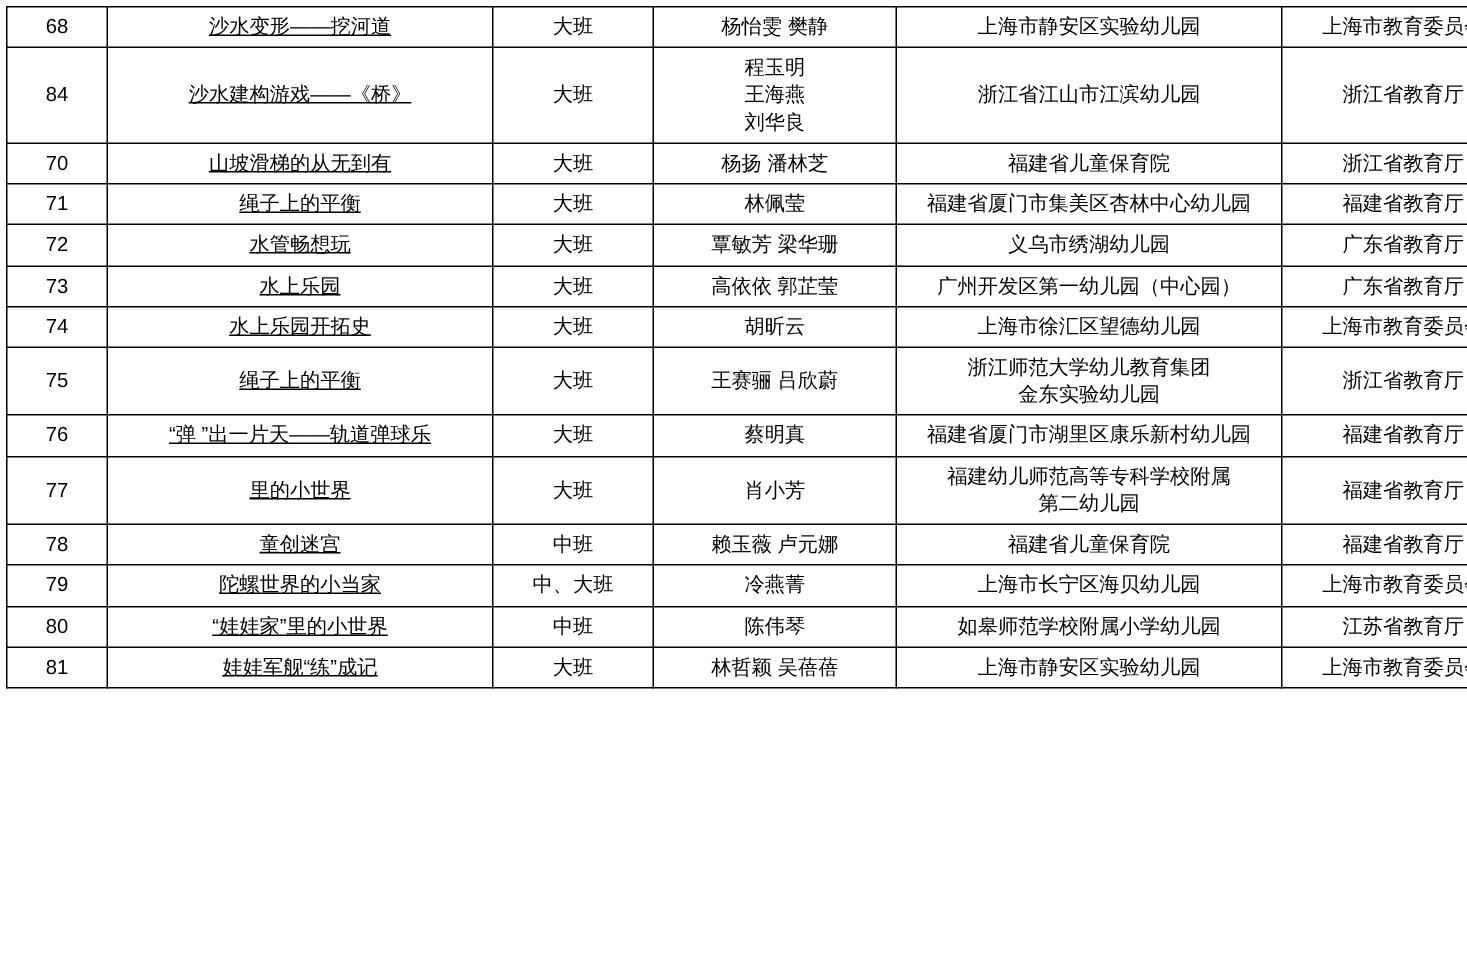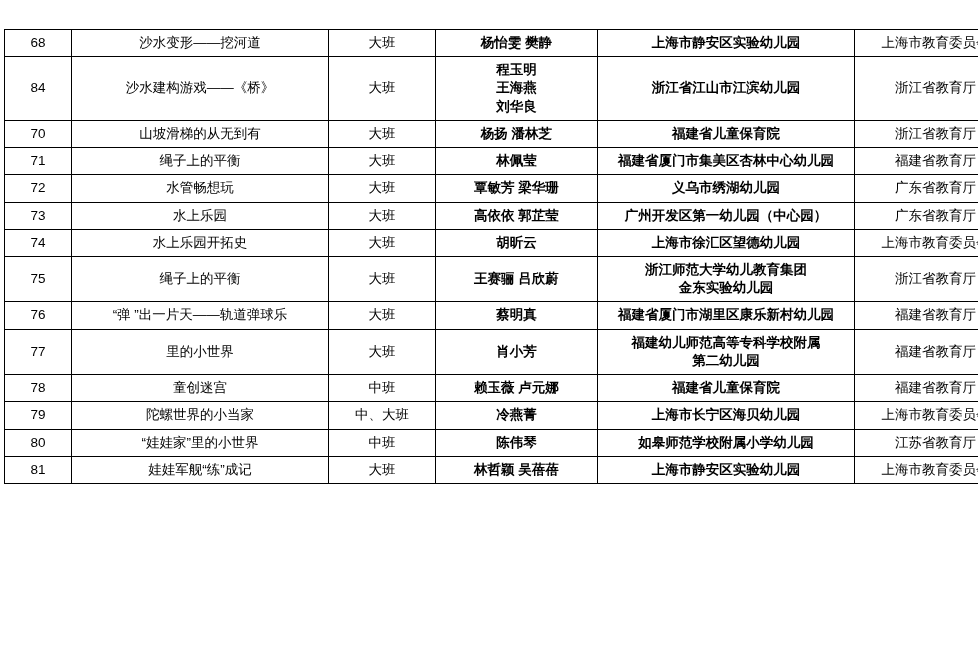--- a/index.html
+++ b/index.html
@@ -12,21 +12,20 @@
     height: 645px;
     font-family: "Liberation Sans", sans-serif;
     color: #000000;
   }
   .page {
     position: relative;
     width: 978px;
     height: 568px;
     box-sizing: border-box;
     padding: 4px 4px 0 4px;
-    margin-top: 25px;
   }
   table.doc-table {
     border-collapse: collapse;
     table-layout: fixed;
     width: 970px;
     margin: 0 auto;
   }
   table.doc-table td {
     border: 1px solid #000000;
     text-align: center;
@@ -36,31 +35,30 @@
     padding: 4px 3px;
     font-family: "Liberation Sans", sans-serif;
     word-break: break-all;
   }
   td.col-no {
     width: 60px;
     font-size: 13px;
   }
   td.col-title {
     width: 250px;
+    text-decoration: underline;
   }
   td.col-class {
     width: 100px;
   }
   td.col-author {
     width: 155px;
-    font-weight: bold;
   }
   td.col-unit {
     width: 250px;
-    font-weight: bold;
   }
   td.col-dept {
     width: 155px;
   }
   .multiline span {
     display: block;
   }
 </style>
 </head>
 <body>

